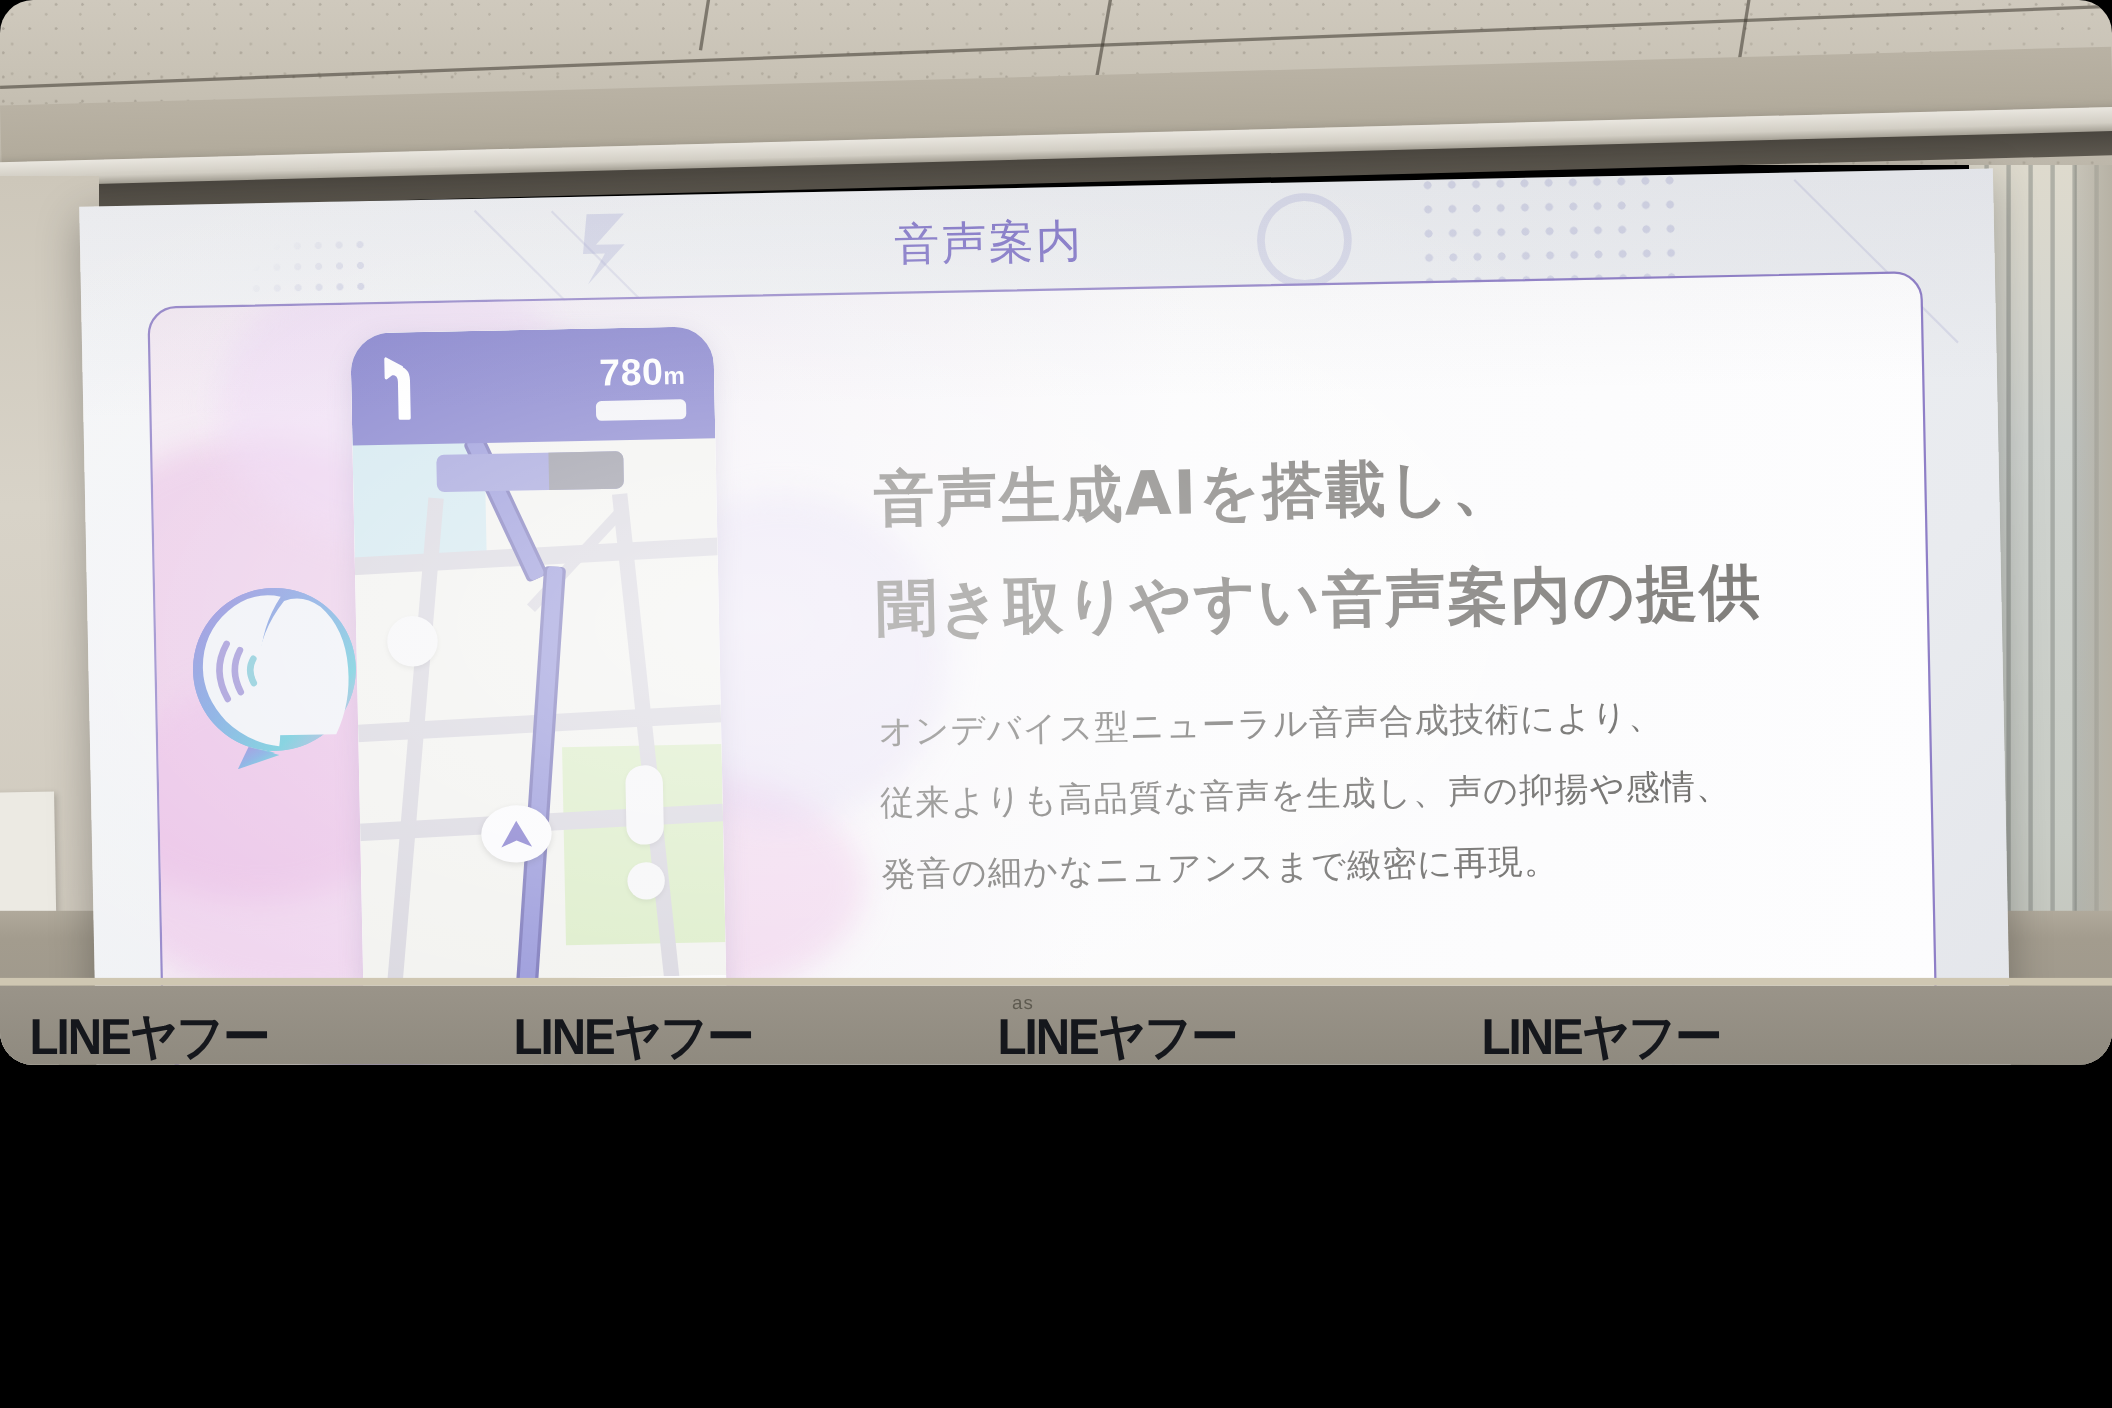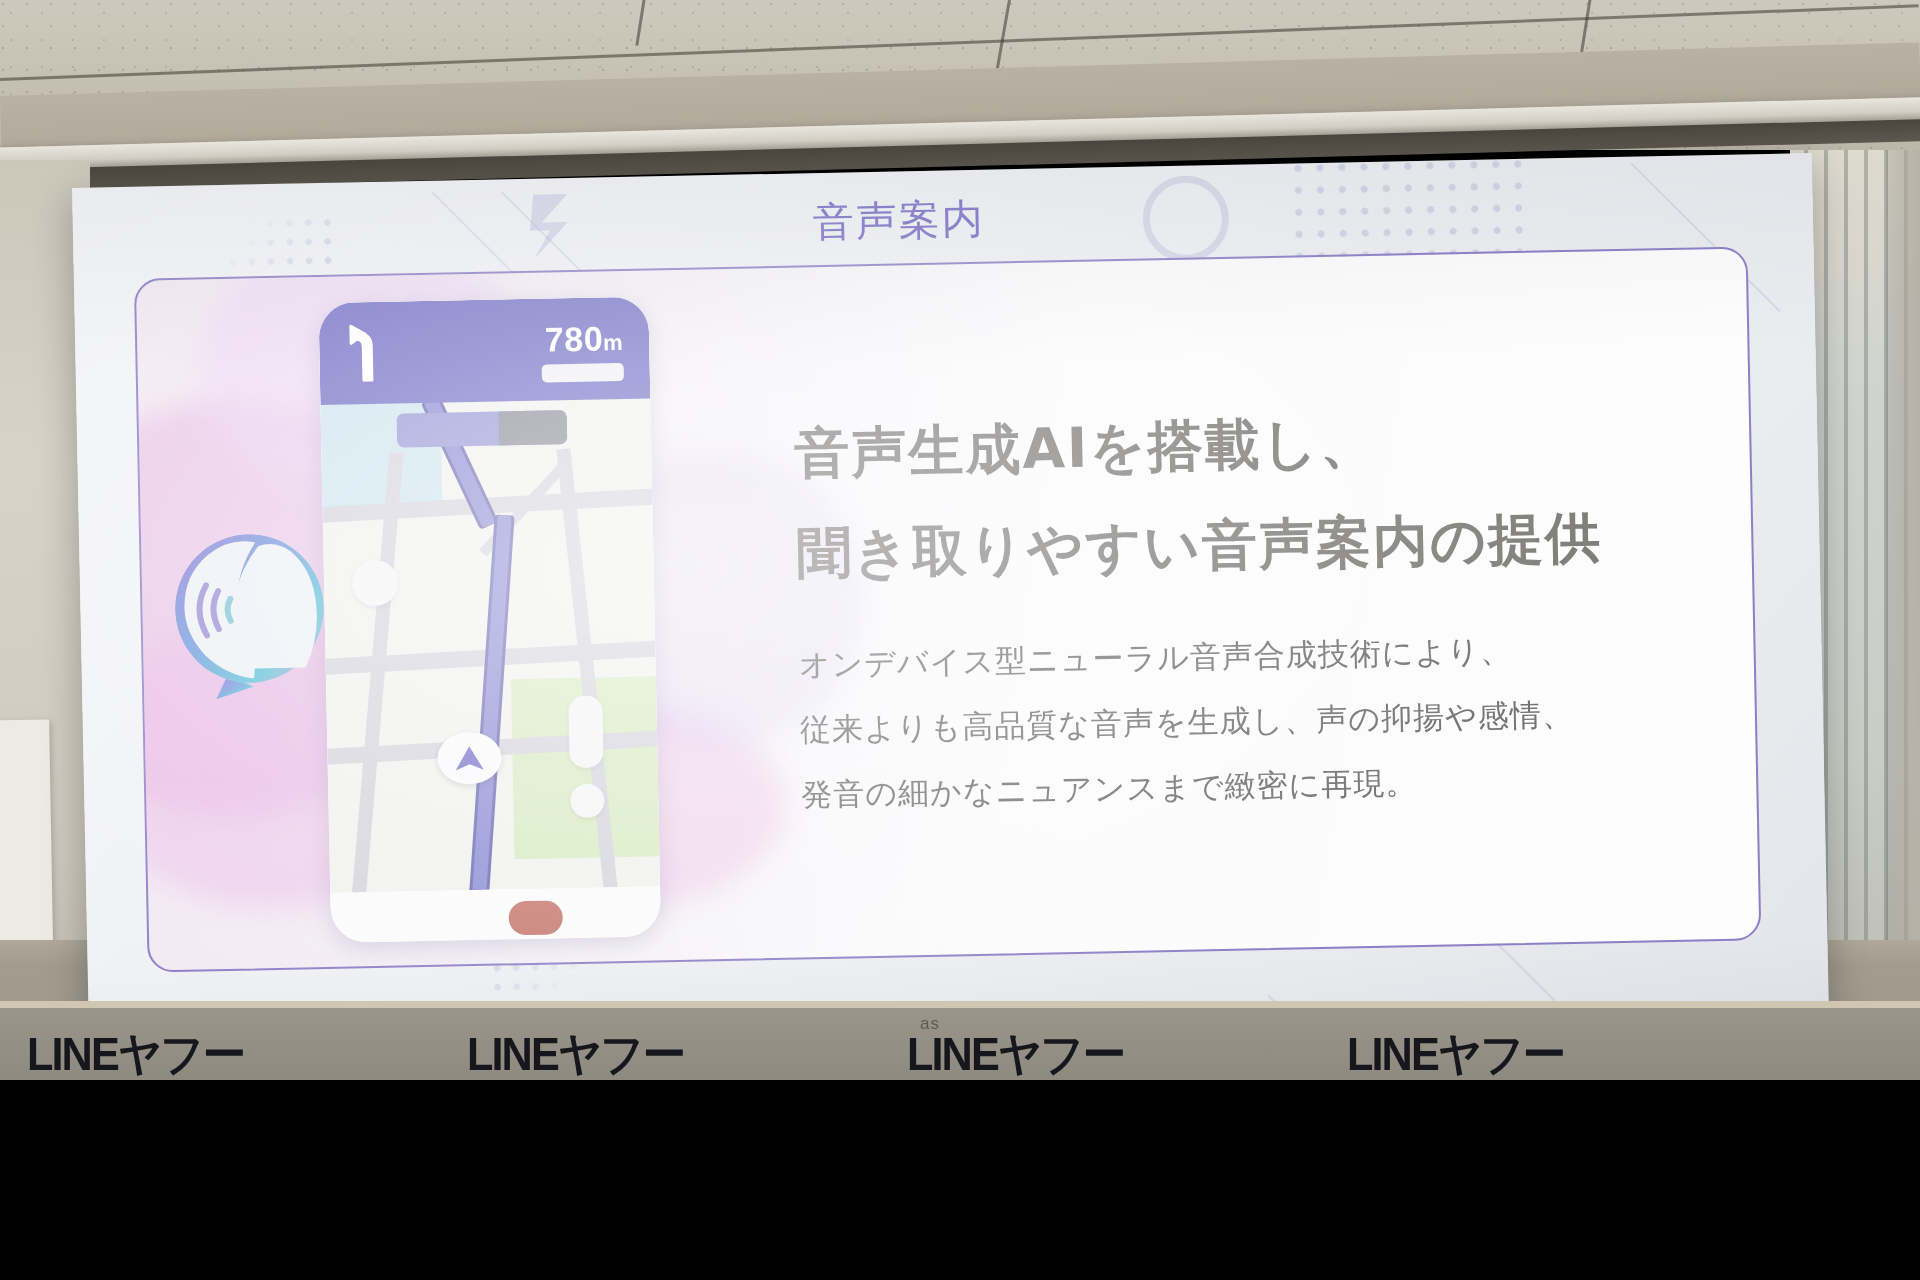--- a/index.html
+++ b/index.html
@@ -1,18 +1,18 @@
 <!DOCTYPE html>
 <html><head>
 <meta charset="utf-8">
 <style>
   html,body{margin:0;padding:0;background:#000;}
   body{width:1920px;height:1280px;overflow:hidden;font-family:"Liberation Sans","DejaVu Sans",sans-serif;}
 
-  #stage{position:relative;width:1920px;height:1080px;overflow:hidden;}
+  #stage{position:relative;width:1920px;height:968px;overflow:hidden;border-radius:30px;}
 
   
   .ceiling{position:absolute;left:0;top:0;width:1920px;height:150px;
     background:linear-gradient(180deg,#cfc9bd 0%,#c8c2b5 45%,#bdb7aa 100%);}
   .ceiling-speckle{position:absolute;left:0;top:0;width:1920px;height:150px;opacity:.5;
     background-image:radial-gradient(circle at 3px 4px, rgba(80,72,60,.45) 1px, transparent 1.4px),
                      radial-gradient(circle at 11px 13px, rgba(90,82,66,.35) 1px, transparent 1.4px),
                      radial-gradient(circle at 19px 6px, rgba(70,64,52,.30) 1px, transparent 1.3px);
     background-size:24px 22px,31px 27px,17px 19px;}
   .tile-line{position:absolute;background:rgba(60,55,45,.55);}

